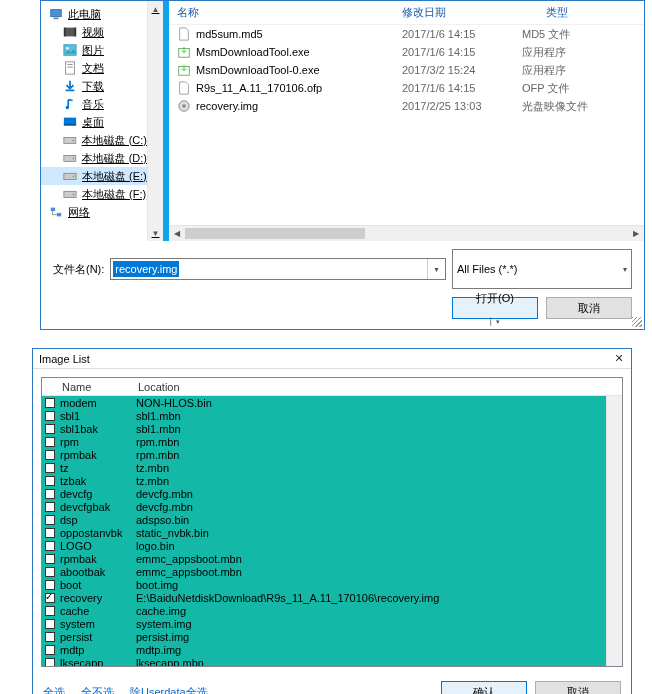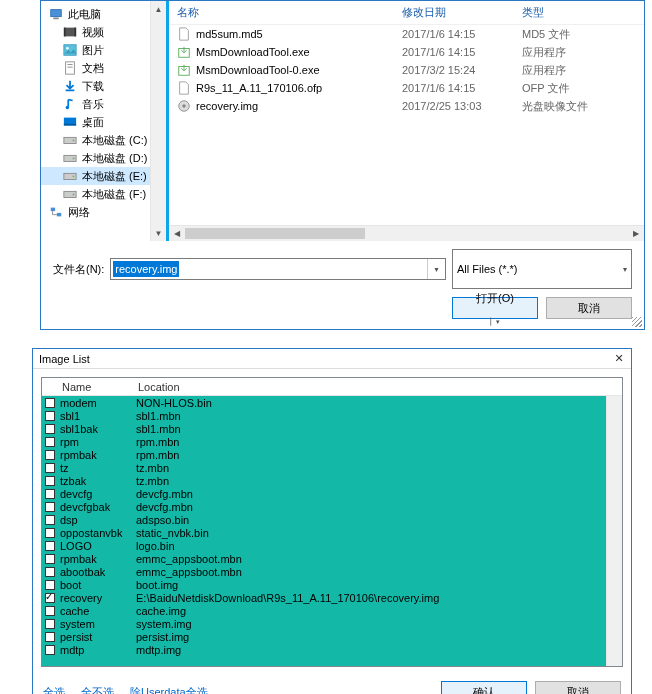--- a/index.html
+++ b/index.html
@@ -1,38 +1,38 @@
 <!DOCTYPE html>
 <html><head>
 <meta charset="utf-8">
 <style>
 * { box-sizing: border-box; margin: 0; padding: 0; font-family: "Microsoft YaHei", "Segoe UI", sans-serif; font-size: 11px; }
 body { background: #fff; width: 652px; }
 
 
 .file-dialog { border: 1px solid #2a78c3; width: 605px; margin-left: 40px; background: #fff; position: relative; }
 .fd-body { display: flex; height: 240px; }
-.fd-side { width: 128px; border-right: 3px solid #0ea5e9; position: relative; display: flex; }
+.fd-side { width: 128px; border-right: 6px solid #0ea5e9; position: relative; display: flex; text-decoration: underline; }
 .fd-tree { flex: 1; overflow: hidden; padding-top: 4px; }
 .fd-side-scroll { width: 16px; background: #f0f0f0; border-left: 1px solid #e5e5e5; display: flex; flex-direction: column; align-items: center; }
 .scroll-arrow { width: 100%; height: 16px; display: flex; align-items: center; justify-content: center; color: #606060; }
 .scroll-track { flex: 1; position: relative; }
 .scroll-thumb { position: absolute; left: 2px; right: 2px; top: 0; height: 90px; background: #cdcdcd; }
 .tree-item { display: flex; align-items: center; height: 18px; padding-left: 8px; gap: 5px; cursor: default; }
 .tree-item.lvl2 { padding-left: 22px; }
 .tree-item.sel { background: #cde8ff; }
 .tree-label { white-space: nowrap; color: #000; }
 .ico { width: 14px; height: 14px; display: inline-block; }
 
 .fd-main { flex: 1; display: flex; flex-direction: column; }
 .fd-head { display: flex; padding: 4px 0; border-bottom: 1px solid #f0f0f0; color: #1a5dab; }
 .fd-head-col { padding-left: 8px; }
 .col-name { width: 225px; }
 .col-date { width: 120px; }
-.col-type { flex: 1; }
+.col-type { flex: 1; margin-left: 24px; }
 .fd-list { flex: 1; overflow: hidden; }
 .fd-row { display: flex; align-items: center; height: 18px; }
 .fd-row .cell-name { width: 225px; padding-left: 8px; display: flex; align-items: center; gap: 5px; }
 .fd-row .cell-date { width: 120px; color: #666; padding-left: 8px; }
 .fd-row .cell-type { flex: 1; color: #666; padding-left: 8px; }
 .fd-hscroll { height: 16px; background: #f0f0f0; border-top: 1px solid #e5e5e5; display: flex; align-items: center; }
 .hscroll-arrow { width: 16px; height: 100%; display: flex; align-items: center; justify-content: center; color: #606060; }
 .hscroll-track { flex: 1; position: relative; height: 100%; }
 .hscroll-thumb { position: absolute; top: 2px; bottom: 2px; left: 0; width: 180px; background: #cdcdcd; }
 
@@ -435,20 +435,27 @@
             <div class="it-name">persist</div>
             <div class="it-loc">persist.img</div>
           </div>
           <div class="it-row">
             <div class="it-cb">
               <span class="cb"></span>
             </div>
             <div class="it-name">mdtp</div>
             <div class="it-loc">mdtp.img</div>
           </div>
+          <div class="it-row">
+            <div class="it-cb">
+              <span class="cb"></span>
+            </div>
+            <div class="it-name">lksecapp</div>
+            <div class="it-loc">lksecapp.mbn</div>
+          </div>
         </div>
       <div class="it-scroll"></div>
     </div>
   </div>
   <div class="img-footer">
     <div class="link-group">
       <span class="link">全选</span>
       <span class="link">全不选</span>
       <span class="link">除Userdata全选</span>
     </div>

